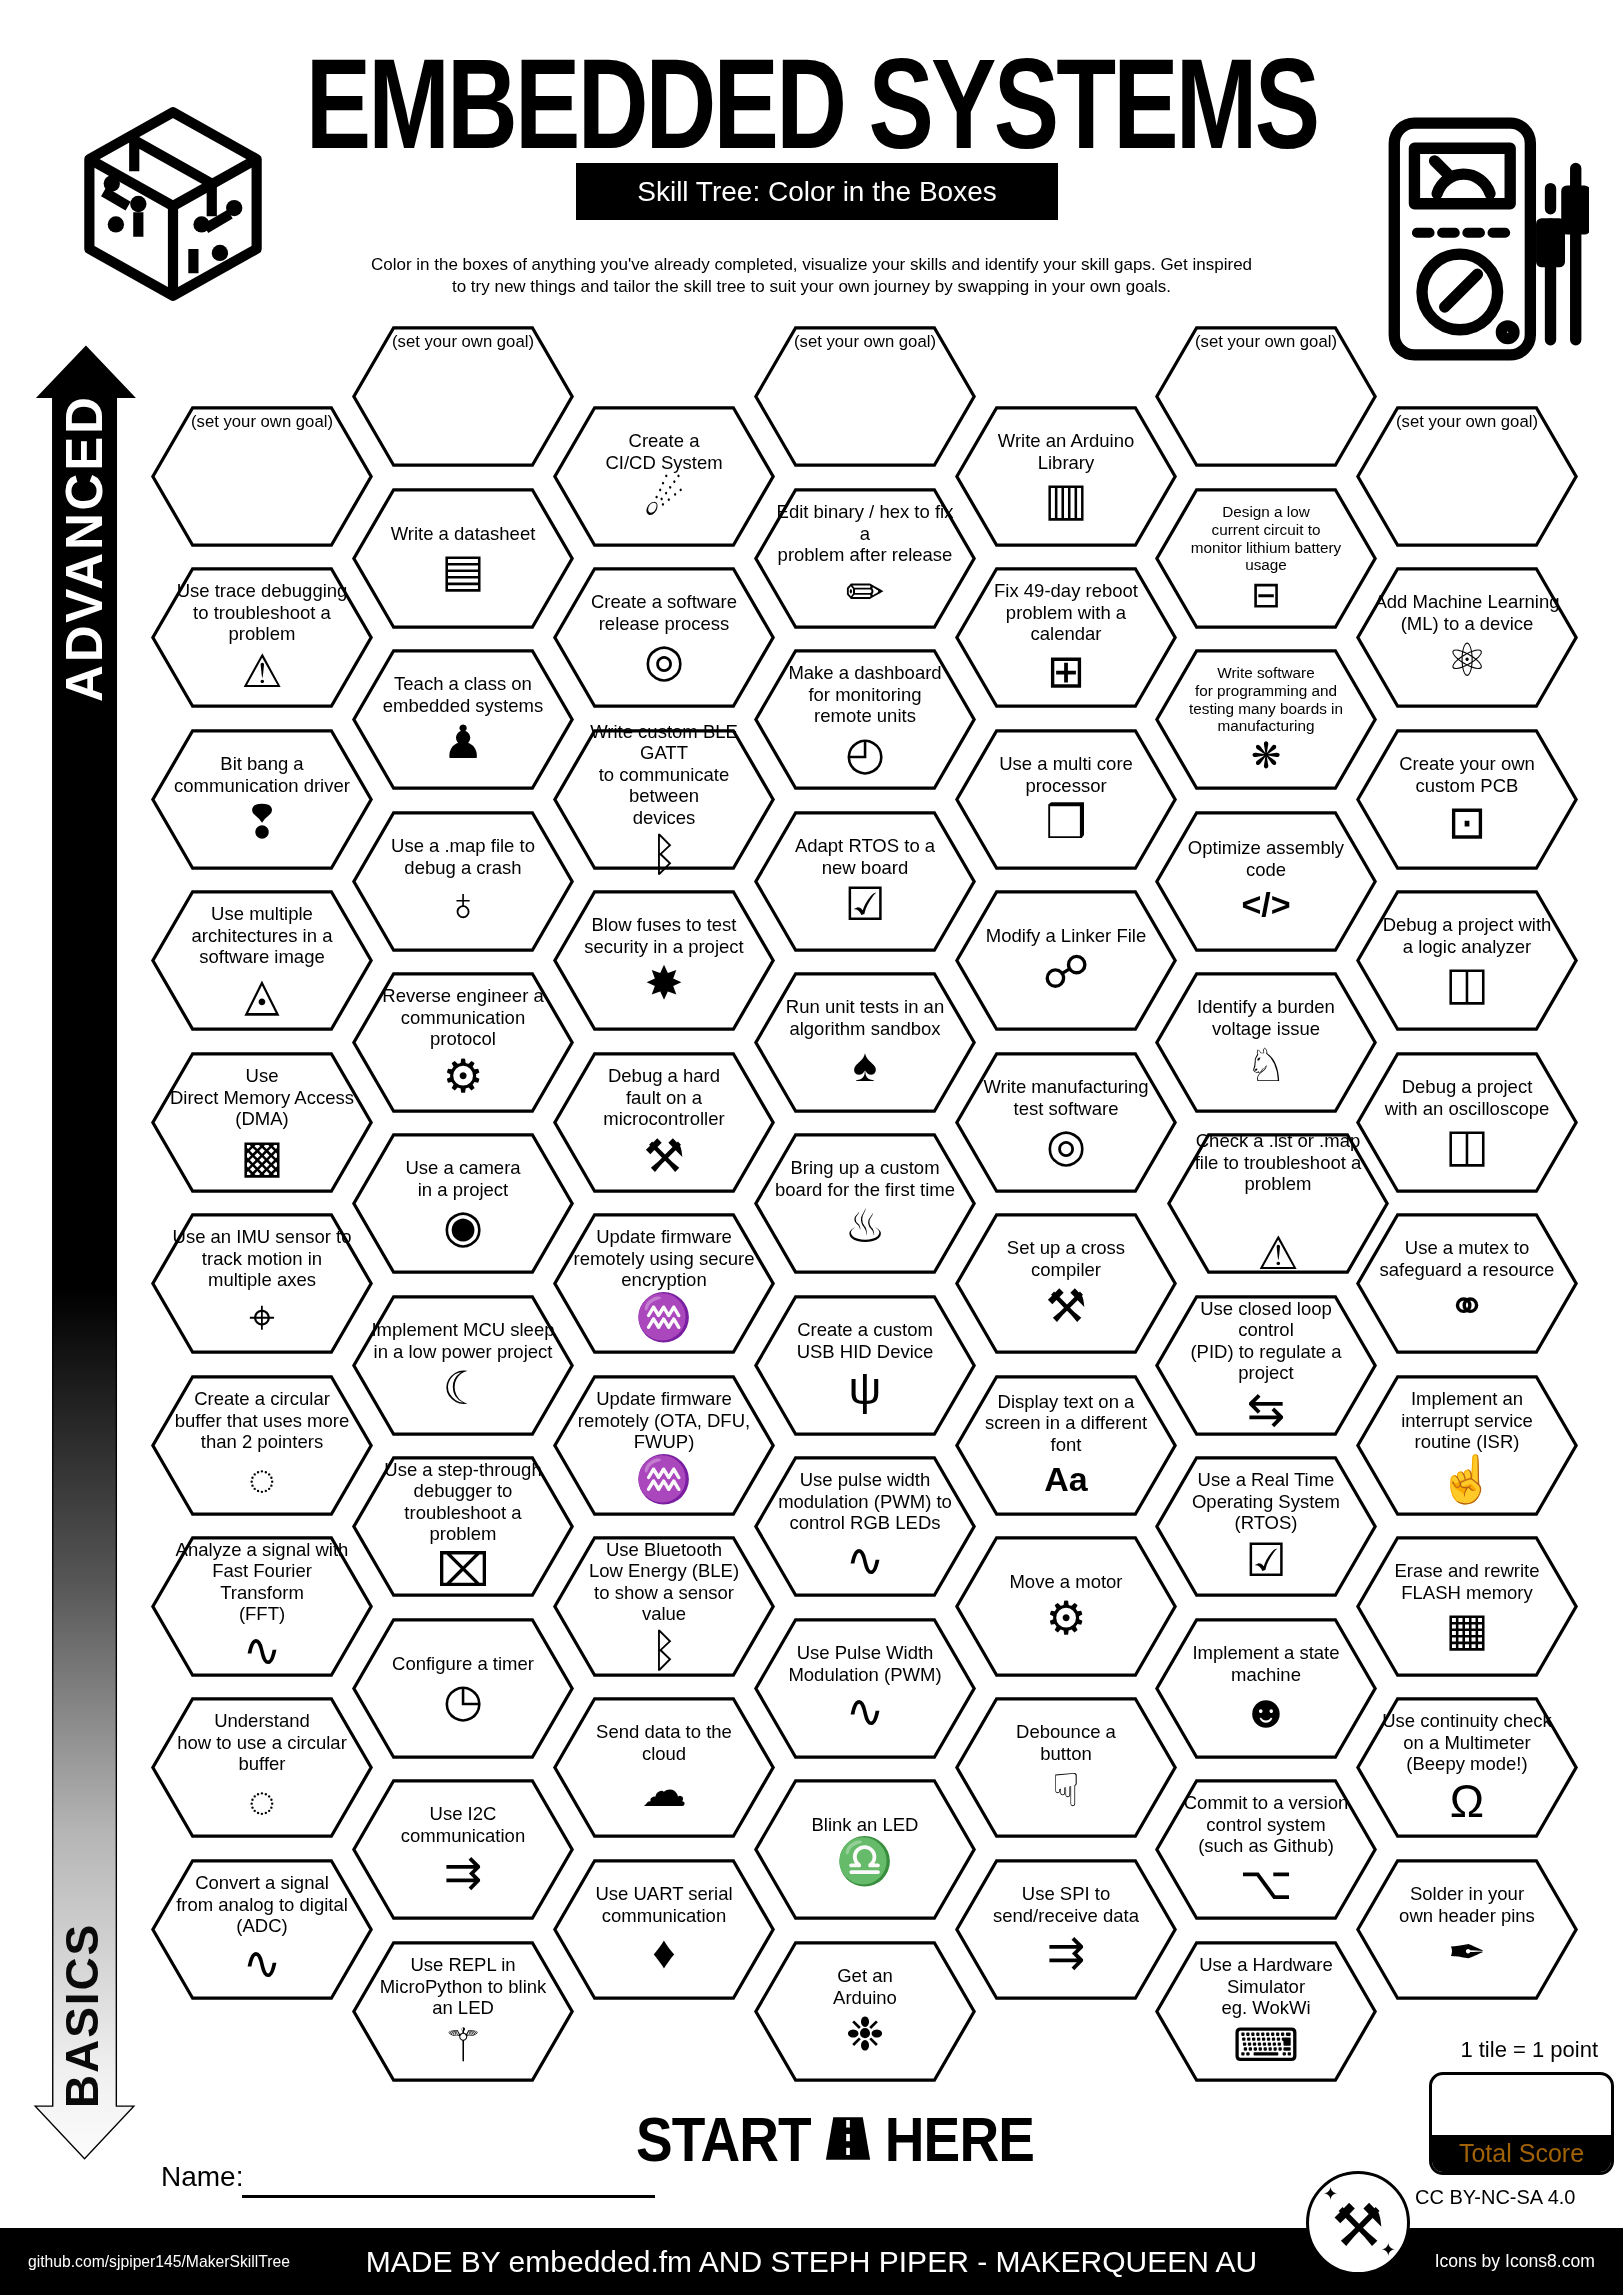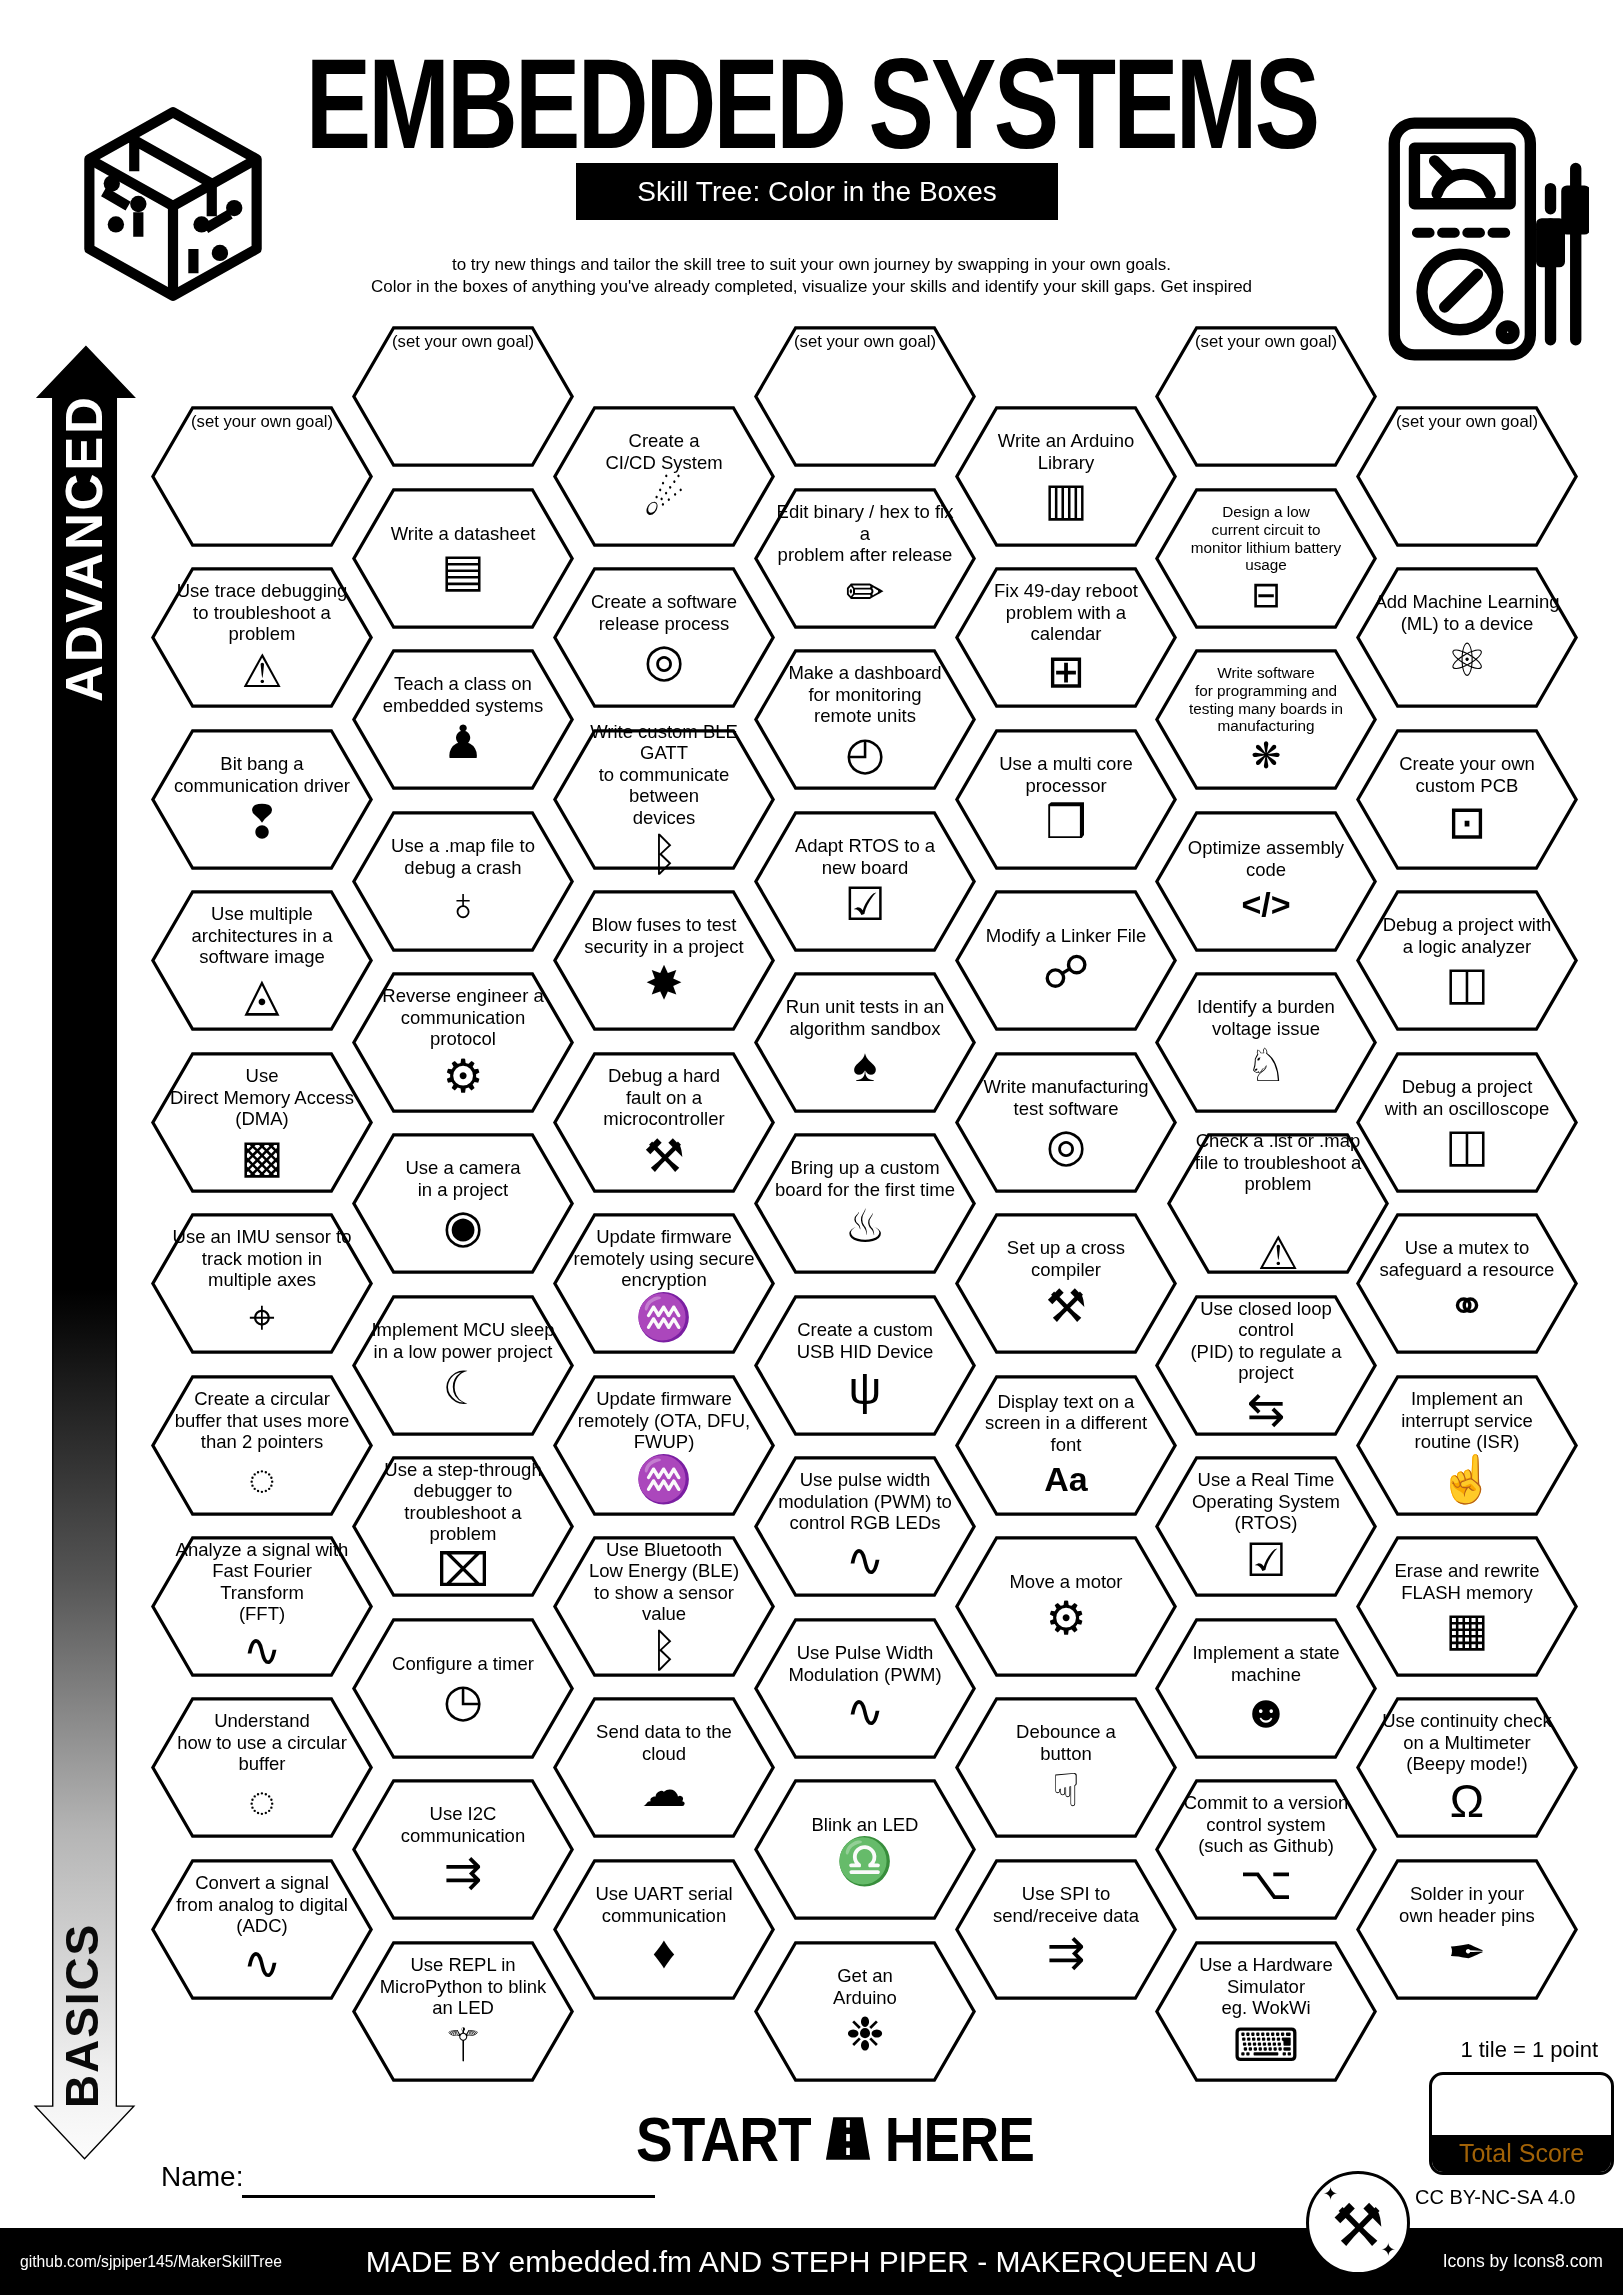--- a/index.html
+++ b/index.html
@@ -46,21 +46,21 @@
 
   .tile-note{position:absolute;left:1411px;top:2037px;width:187px;text-align:right;font-size:22px;font-weight:500;}
   .score-box{position:absolute;left:1429px;top:2072px;width:185px;height:103px;background:#fff;
              border:3.7px solid #000;border-radius:14px;box-sizing:border-box;display:flex;
              flex-direction:column;justify-content:flex-end;overflow:hidden;}
   .score-bar{height:37px;background:#000;color:#a16207;display:flex;align-items:center;justify-content:center;
              font-size:25px;font-weight:500;}
 
   .footer{position:absolute;left:0;bottom:0;width:1623px;height:67px;background:#000;color:#fff;
           display:flex;align-items:center;justify-content:space-between;box-sizing:border-box;
-          padding:0 20px;z-index:2;}
+          padding:0 28px;z-index:2;}
   .footer .f-left{font-size:15.7px;}
   .footer .f-center{font-size:30px;position:absolute;left:0;right:0;text-align:center;pointer-events:none;}
   .footer .f-right{font-size:17.6px;}
 
   .cc-text{position:absolute;left:1415px;top:2186px;font-size:20px;z-index:3;}
   .badge{position:absolute;left:1306px;top:2171px;width:104px;height:104px;z-index:3;}
   .badge .ring{position:absolute;left:0;top:0;width:100%;height:100%;border:3.2px solid #000;
                border-radius:50%;background:#fff;box-sizing:border-box;}
   .badge .glyph{position:absolute;left:0;top:2.8px;width:100%;height:100%;display:flex;align-items:center;
                 justify-content:center;font-size:59px;z-index:1;}
@@ -86,22 +86,22 @@
       <circle cx="22" cy="60" r="4"></circle>
         <circle cx="64" cy="60" r="4"></circle>
       <circle cx="80" cy="52" r="4"></circle>
         <circle cx="73" cy="74" r="4"></circle>
     </g>
   </svg>
 
   <div class="title">EMBEDDED SYSTEMS</div>
   <div class="subtitle">Skill Tree: Color in the Boxes</div>
   <div class="desc">
+    <span>Color in the boxes of anything you've already completed, visualize your skills and identify your skill gaps.  Get inspired</span>
     <span>to try new things and tailor the skill tree to suit your own journey by swapping in your own goals.</span>
-    <span>Color in the boxes of anything you've already completed, visualize your skills and identify your skill gaps.  Get inspired</span>
   </div>
 
   <svg class="logo-meter" viewBox="0 0 160 200">
     <g fill="none" stroke="#000" stroke-width="9" stroke-linecap="round" stroke-linejoin="round">
       <rect x="8" y="8" width="108" height="184" rx="16"></rect>
       <rect x="24" y="28" width="76" height="44"></rect>
       <path d="M42 64 A22 22 0 0 1 84 64 M52 50 L40 38"></path>
       <path d="M26 95 h10 M46 95 h10 M66 95 h10 M86 95 h10" stroke-width="8"></path>
       <circle cx="60" cy="142" r="30"></circle>
       <path d="M48 154 L74 128"></path>

